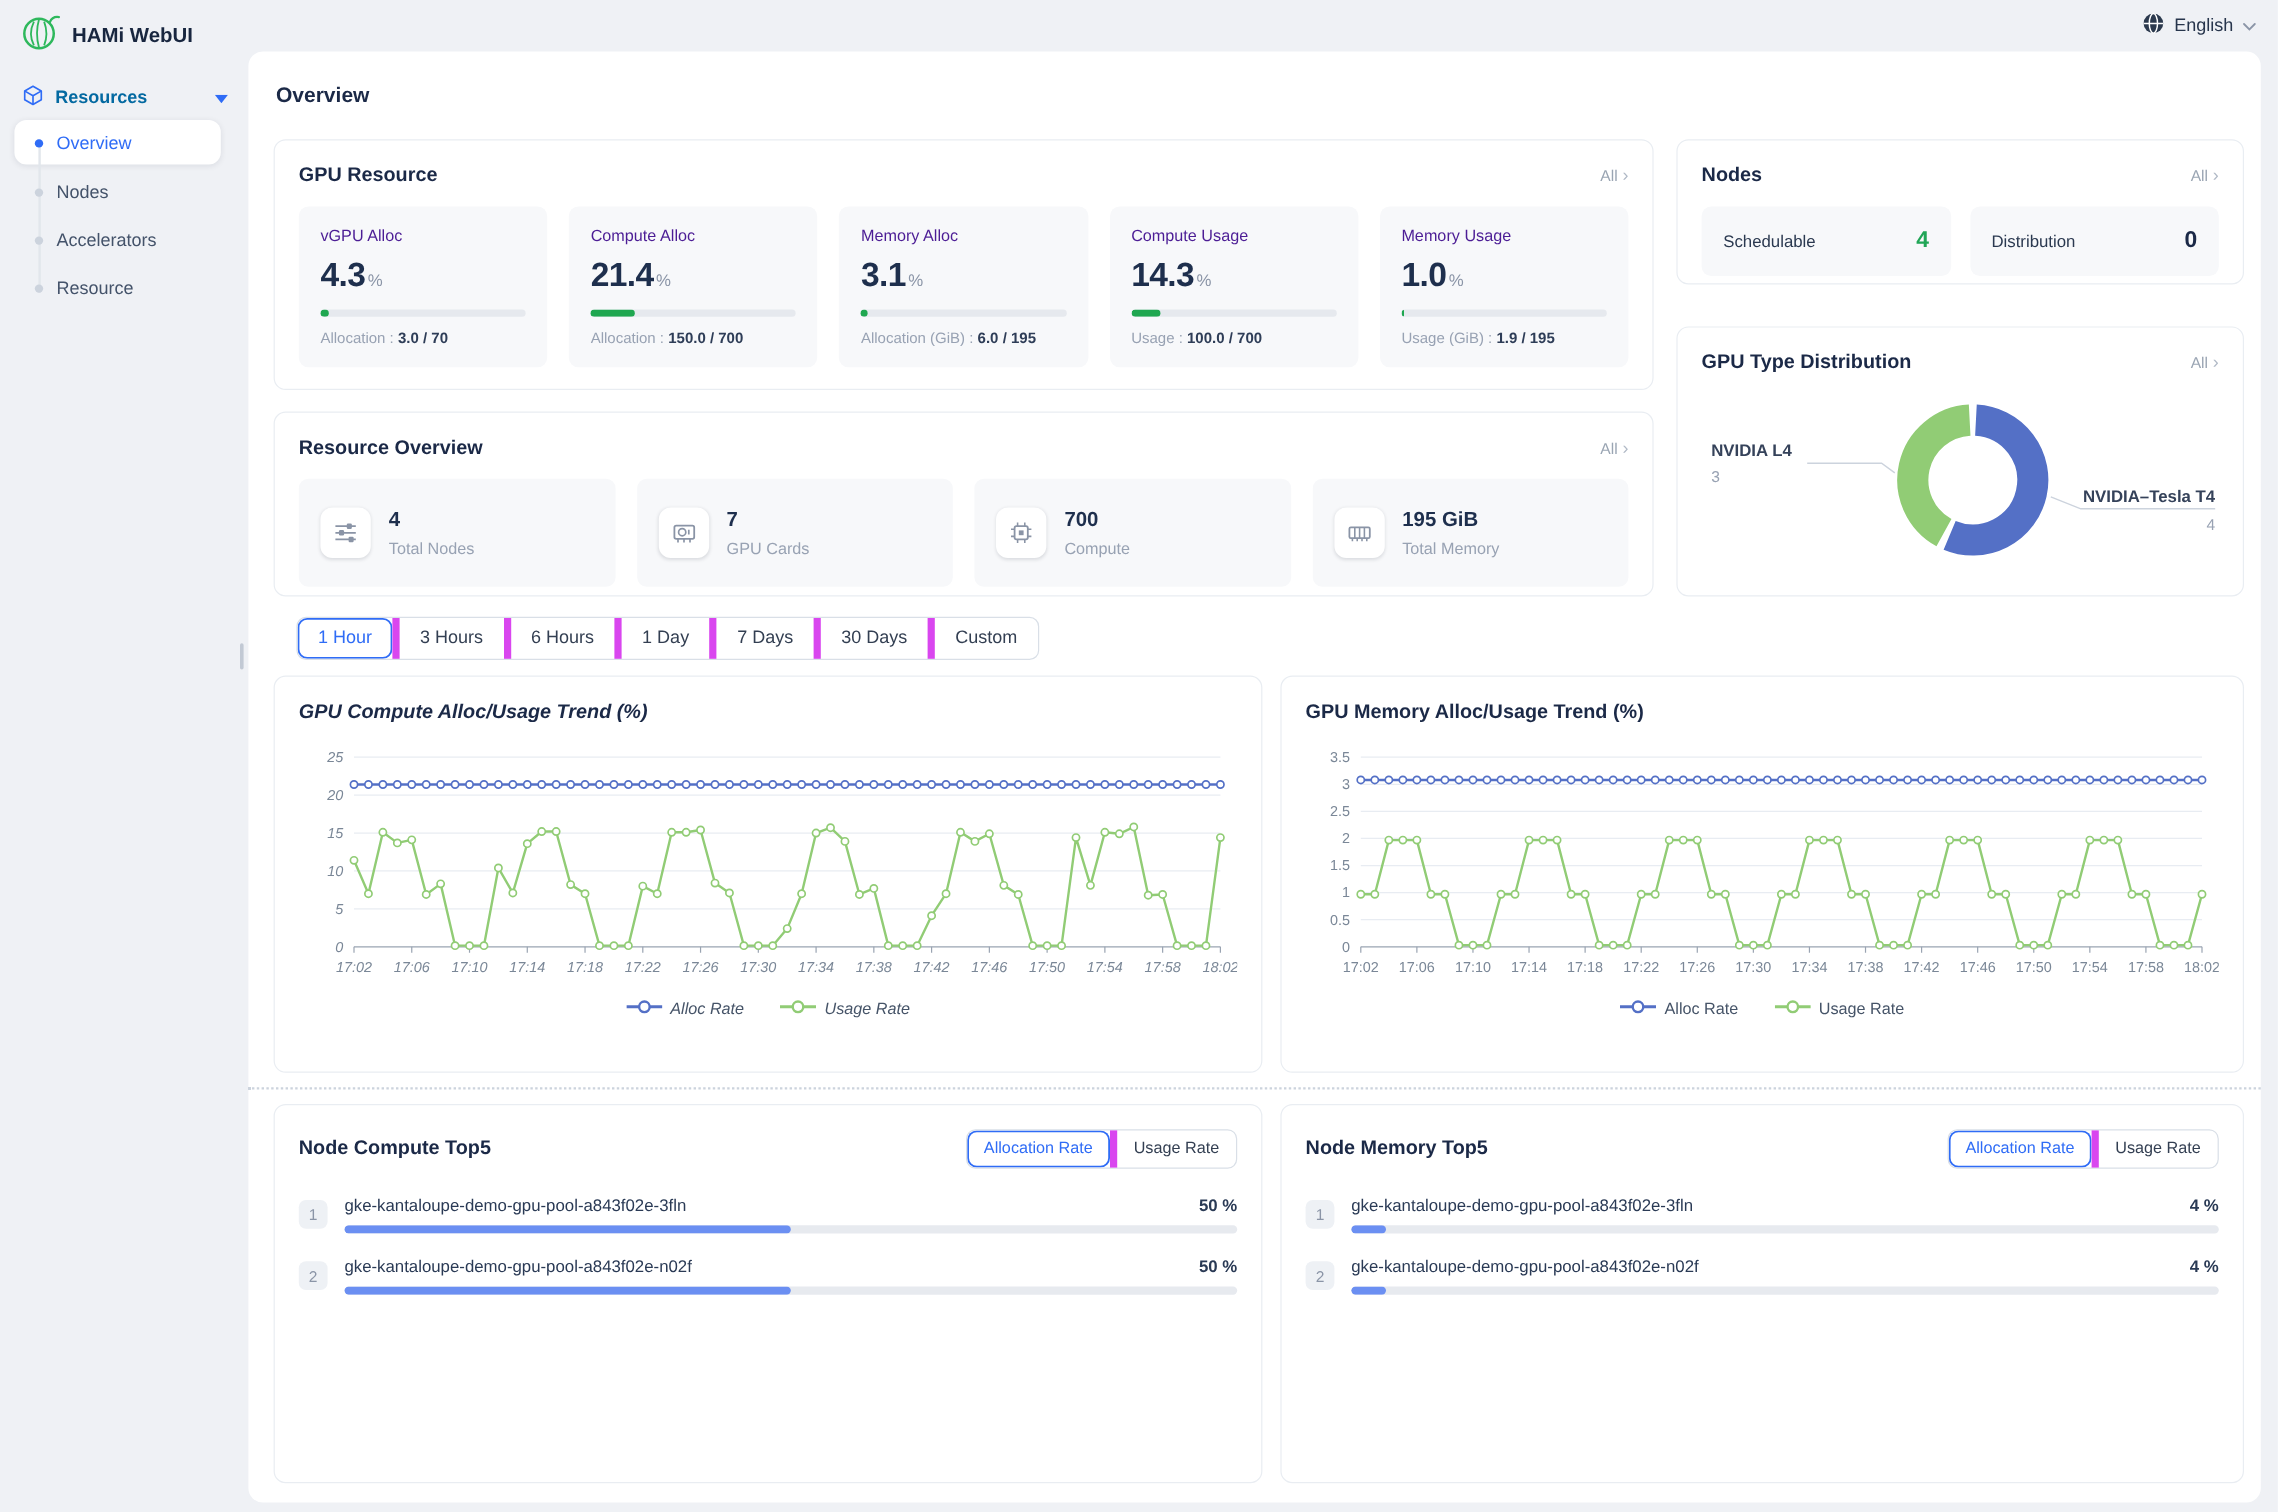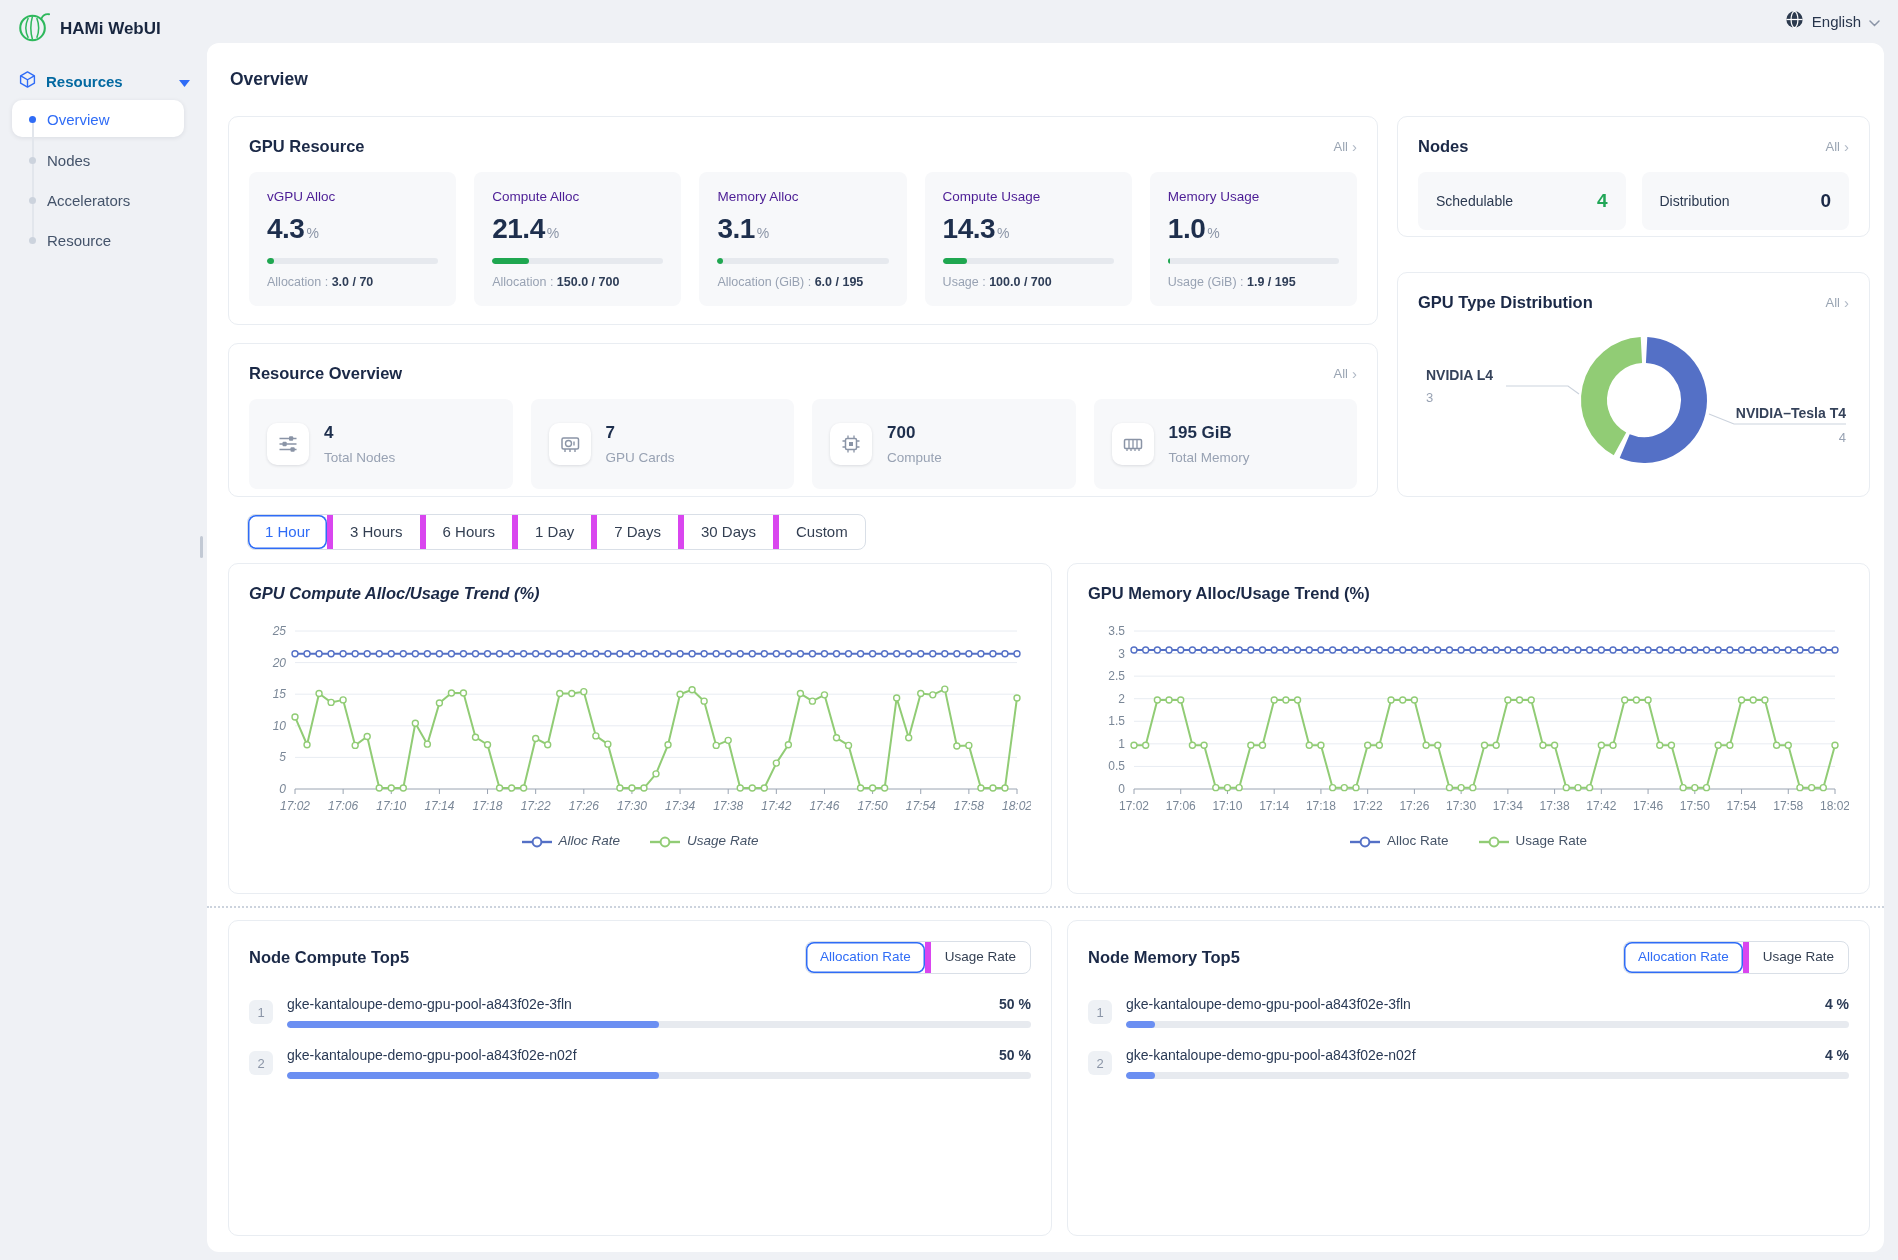--- a/index.html
+++ b/index.html
@@ -65,21 +65,21 @@
   .seg .tab + .tab { border-left:6px solid #d946ef; }
   .seg .tab.active { color:#2f6cf6; box-shadow:inset 0 0 0 1.5px #2f6cf6; border-radius:8px; border-left-color:transparent; }
   .seg.small .tab { height:31px; line-height:30px; font-size:13.5px; padding:0 14px; }
   #timeTabs { position:absolute; left:21px; top:471px; }
 
   
   .chart-title { font-size:16.5px; font-weight:700; color:#1b2947; }
   .chart-svg { display:block; width:100%; height:210px; margin-top:14px; }
   svg text { font-family:"Liberation Sans","DejaVu Sans",sans-serif; }
   .legend-row { display:flex; justify-content:center; gap:30px; margin-top:6px; }
-  .legend-item { display:flex; align-items:flex-end; gap:7px; font-size:13.5px; color:#465468; }
+  .legend-item { display:flex; align-items:flex-start; gap:7px; font-size:13.5px; color:#465468; }
 
   .dotted-sep { position:absolute; left:0; right:0; top:863px; border-top:2px dotted #ccd3dd; }
 
   
   .top5-rows { margin-top:22px; }
   .t5-row { display:flex; align-items:center; margin-bottom:19px; }
   .rank { width:24px; height:24px; border-radius:6px; background:#eef1f5; color:#8b95a7; font-size:13px; display:flex; align-items:center; justify-content:center; margin-right:14px; flex:0 0 auto; }
   .t5-body { flex:1; }
   .t5-line { display:flex; justify-content:space-between; align-items:baseline; margin-bottom:9px; }
   .t5-name { font-size:14px; color:#2a3a55; }

